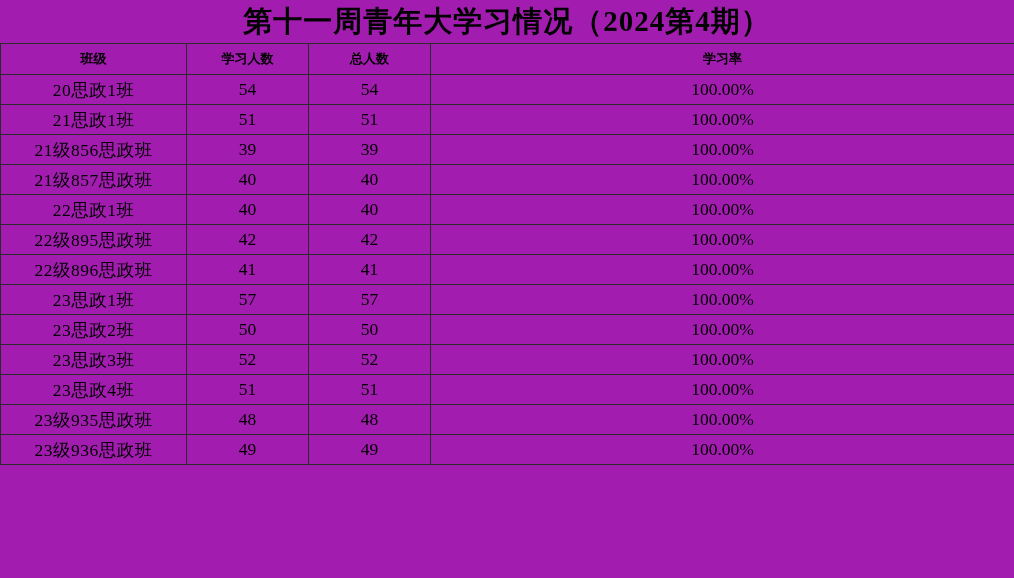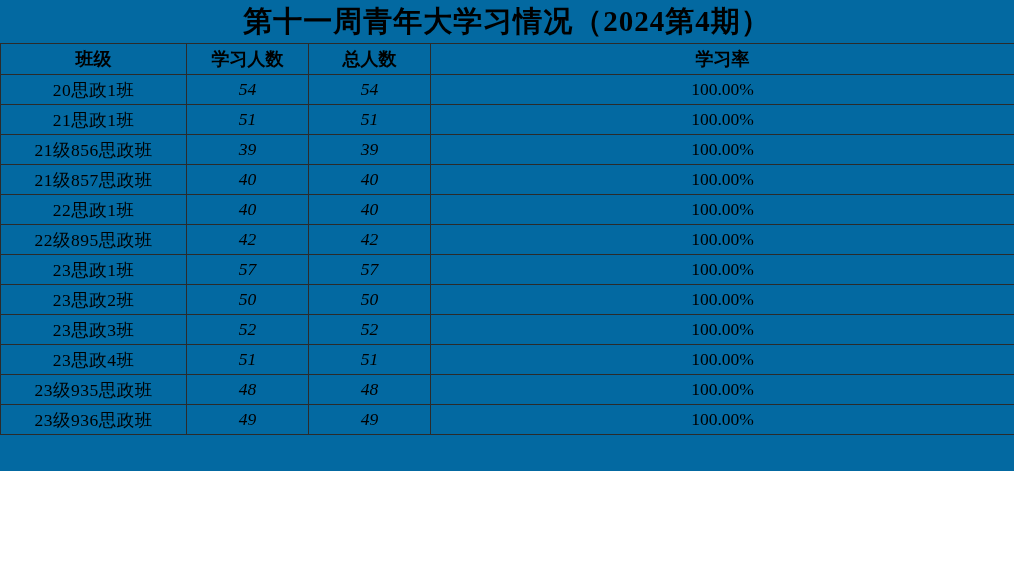--- a/index.html
+++ b/index.html
@@ -9,23 +9,23 @@
   }
   body {
     width: 1014px;
     height: 578px;
     overflow: hidden;
     font-family: "Liberation Serif", serif;
     color: #000000;
   }
   .page {
     width: 1014px;
-    height: 471px;
+    height: 578px;
     position: relative;
-    background: #0369a1;
+    background: #a21caf;
     box-sizing: border-box;
   }
   .title {
     text-align: center;
     font-family: "Liberation Serif", serif;
     font-weight: bold;
     font-size: 29px;
     letter-spacing: 1px;
     line-height: 40px;
     padding-top: 1px;
@@ -44,34 +44,34 @@
     vertical-align: middle;
     font-family: "Liberation Serif", serif;
     font-size: 17.5px;
     height: 29px;
     padding: 0;
     white-space: nowrap;
     overflow: hidden;
   }
   table.sheet th {
     font-weight: bold;
-    font-size: 18px;
+    font-size: 13px;
     height: 30px;
   }
   
   table.sheet tr > *:first-child {
     border-left: 1px solid #2b2b2b;
   }
   col.c-class { width: 186px; }
   col.c-studied { width: 122px; }
   col.c-total { width: 122px; }
   col.c-rate { width: 584px; }
 
   .cell-class { font-size: 17.5px; letter-spacing: 0.5px; }
-  .cell-num { font-size: 17.5px; font-style: italic; }
+  .cell-num { font-size: 17.5px; }
   .cell-rate { font-size: 17.5px; }
 </style>
 </head>
 <body>
 
 <div class="page">
 
   <div class="title">第十一周青年大学习情况（2024第4期）</div>
 
   <table class="sheet">
@@ -120,20 +120,26 @@
           <td class="cell-num">40</td>
           <td class="cell-rate">100.00%</td>
         </tr>
         <tr>
           <td class="cell-class">22级895思政班</td>
           <td class="cell-num">42</td>
           <td class="cell-num">42</td>
           <td class="cell-rate">100.00%</td>
         </tr>
         <tr>
+          <td class="cell-class">22级896思政班</td>
+          <td class="cell-num">41</td>
+          <td class="cell-num">41</td>
+          <td class="cell-rate">100.00%</td>
+        </tr>
+        <tr>
           <td class="cell-class">23思政1班</td>
           <td class="cell-num">57</td>
           <td class="cell-num">57</td>
           <td class="cell-rate">100.00%</td>
         </tr>
         <tr>
           <td class="cell-class">23思政2班</td>
           <td class="cell-num">50</td>
           <td class="cell-num">50</td>
           <td class="cell-rate">100.00%</td>

